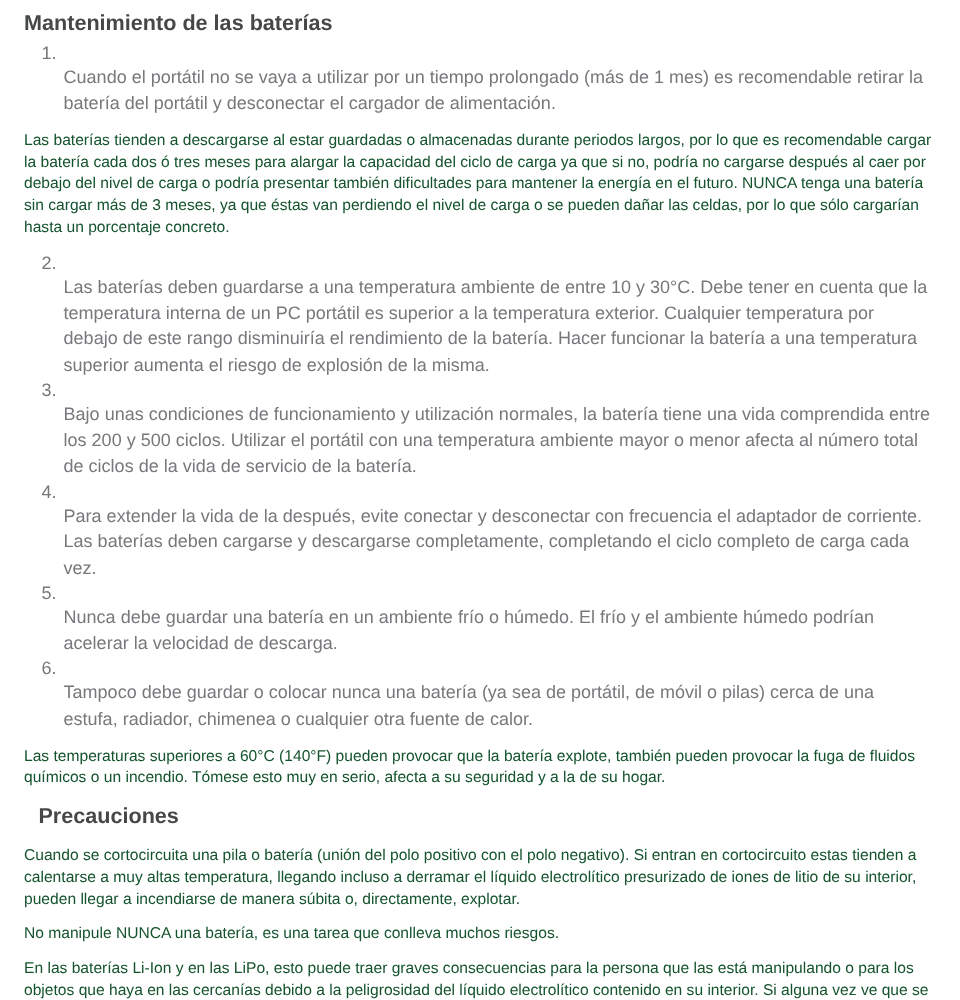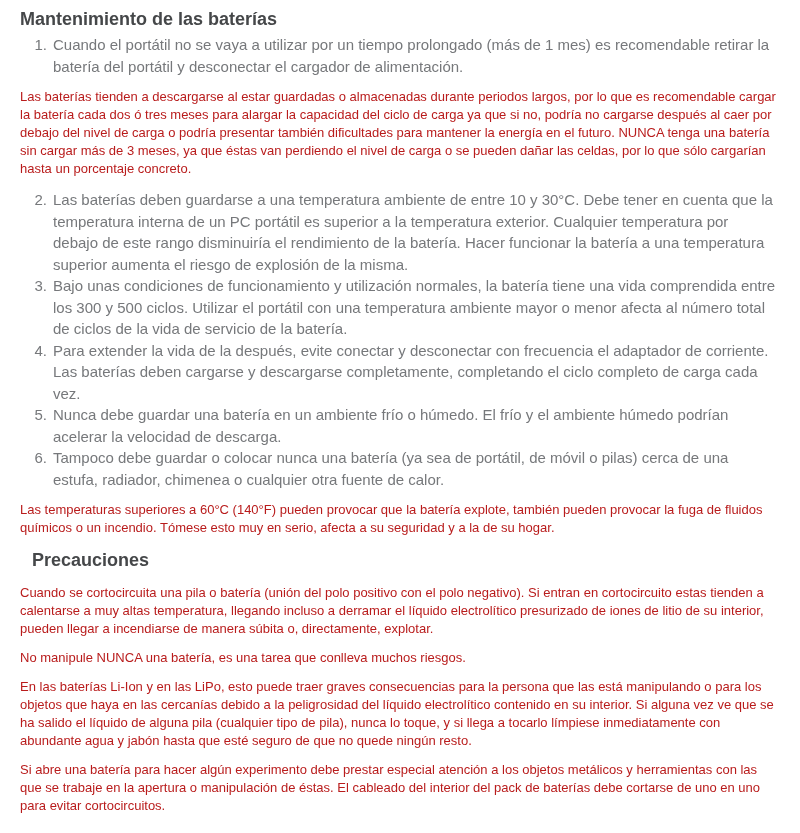--- a/index.html
+++ b/index.html
@@ -27,25 +27,25 @@
     display: flex;
     font-size: 15px;
     line-height: 21.5px;
     color: #76787b;
   }
   .list-item .num {
     flex: 0 0 33px;
     text-align: right;
     padding-right: 6px;
   }
-  .list-item .li-text { flex: 1 1 auto; padding-right: 10px; }
+  .list-item .li-text { flex: 1 1 auto; padding-right: 10px; margin-top: 20px; }
   p.note {
     font-size: 13px;
     line-height: 18px;
-    color: #b91c1c;
+    color: #14532d;
     margin: 11px 0;
     padding-right: 4px;
   }
 </style>
 </head>
 <body>
 
 <div class="page">
 
   <h1 class="doc-heading">Mantenimiento de las baterías</h1>
@@ -58,21 +58,21 @@
     </div>
 
     <p class="note">Las baterías tienden a descargarse al estar guardadas o almacenadas durante periodos largos, por lo que es recomendable cargar la batería cada dos ó tres meses para alargar la capacidad del ciclo de carga ya que si no, podría no cargarse después al caer por debajo del nivel de carga o podría presentar también dificultades para mantener la energía en el futuro. NUNCA tenga una batería sin cargar más de 3 meses, ya que éstas van perdiendo el nivel de carga o se pueden dañar las celdas, por lo que sólo cargarían hasta un porcentaje concreto.</p>
 
     <div class="list-item">
       <span class="num">2.</span>
       <span class="li-text">Las baterías deben guardarse a una temperatura ambiente de entre 10 y 30°C. Debe tener en cuenta que la temperatura interna de un PC portátil es superior a la temperatura exterior. Cualquier temperatura por debajo de este rango disminuiría el rendimiento de la batería. Hacer funcionar la batería a una temperatura superior aumenta el riesgo de explosión de la misma.</span>
     </div>
     <div class="list-item">
       <span class="num">3.</span>
-      <span class="li-text">Bajo unas condiciones de funcionamiento y utilización normales, la batería tiene una vida comprendida entre los 300 y 500 ciclos. Utilizar el portátil con una temperatura ambiente mayor o menor afecta al número total de ciclos de la vida de servicio de la batería.</span>
+      <span class="li-text">Bajo unas condiciones de funcionamiento y utilización normales, la batería tiene una vida comprendida entre los 200 y 500 ciclos. Utilizar el portátil con una temperatura ambiente mayor o menor afecta al número total de ciclos de la vida de servicio de la batería.</span>
     </div>
     <div class="list-item">
       <span class="num">4.</span>
       <span class="li-text">Para extender la vida de la después, evite conectar y desconectar con frecuencia el adaptador de corriente. Las baterías deben cargarse y descargarse completamente, completando el ciclo completo de carga cada vez.</span>
     </div>
     <div class="list-item">
       <span class="num">5.</span>
       <span class="li-text">Nunca debe guardar una batería en un ambiente frío o húmedo. El frío y el ambiente húmedo podrían acelerar la velocidad de descarga.</span>
     </div>
 

